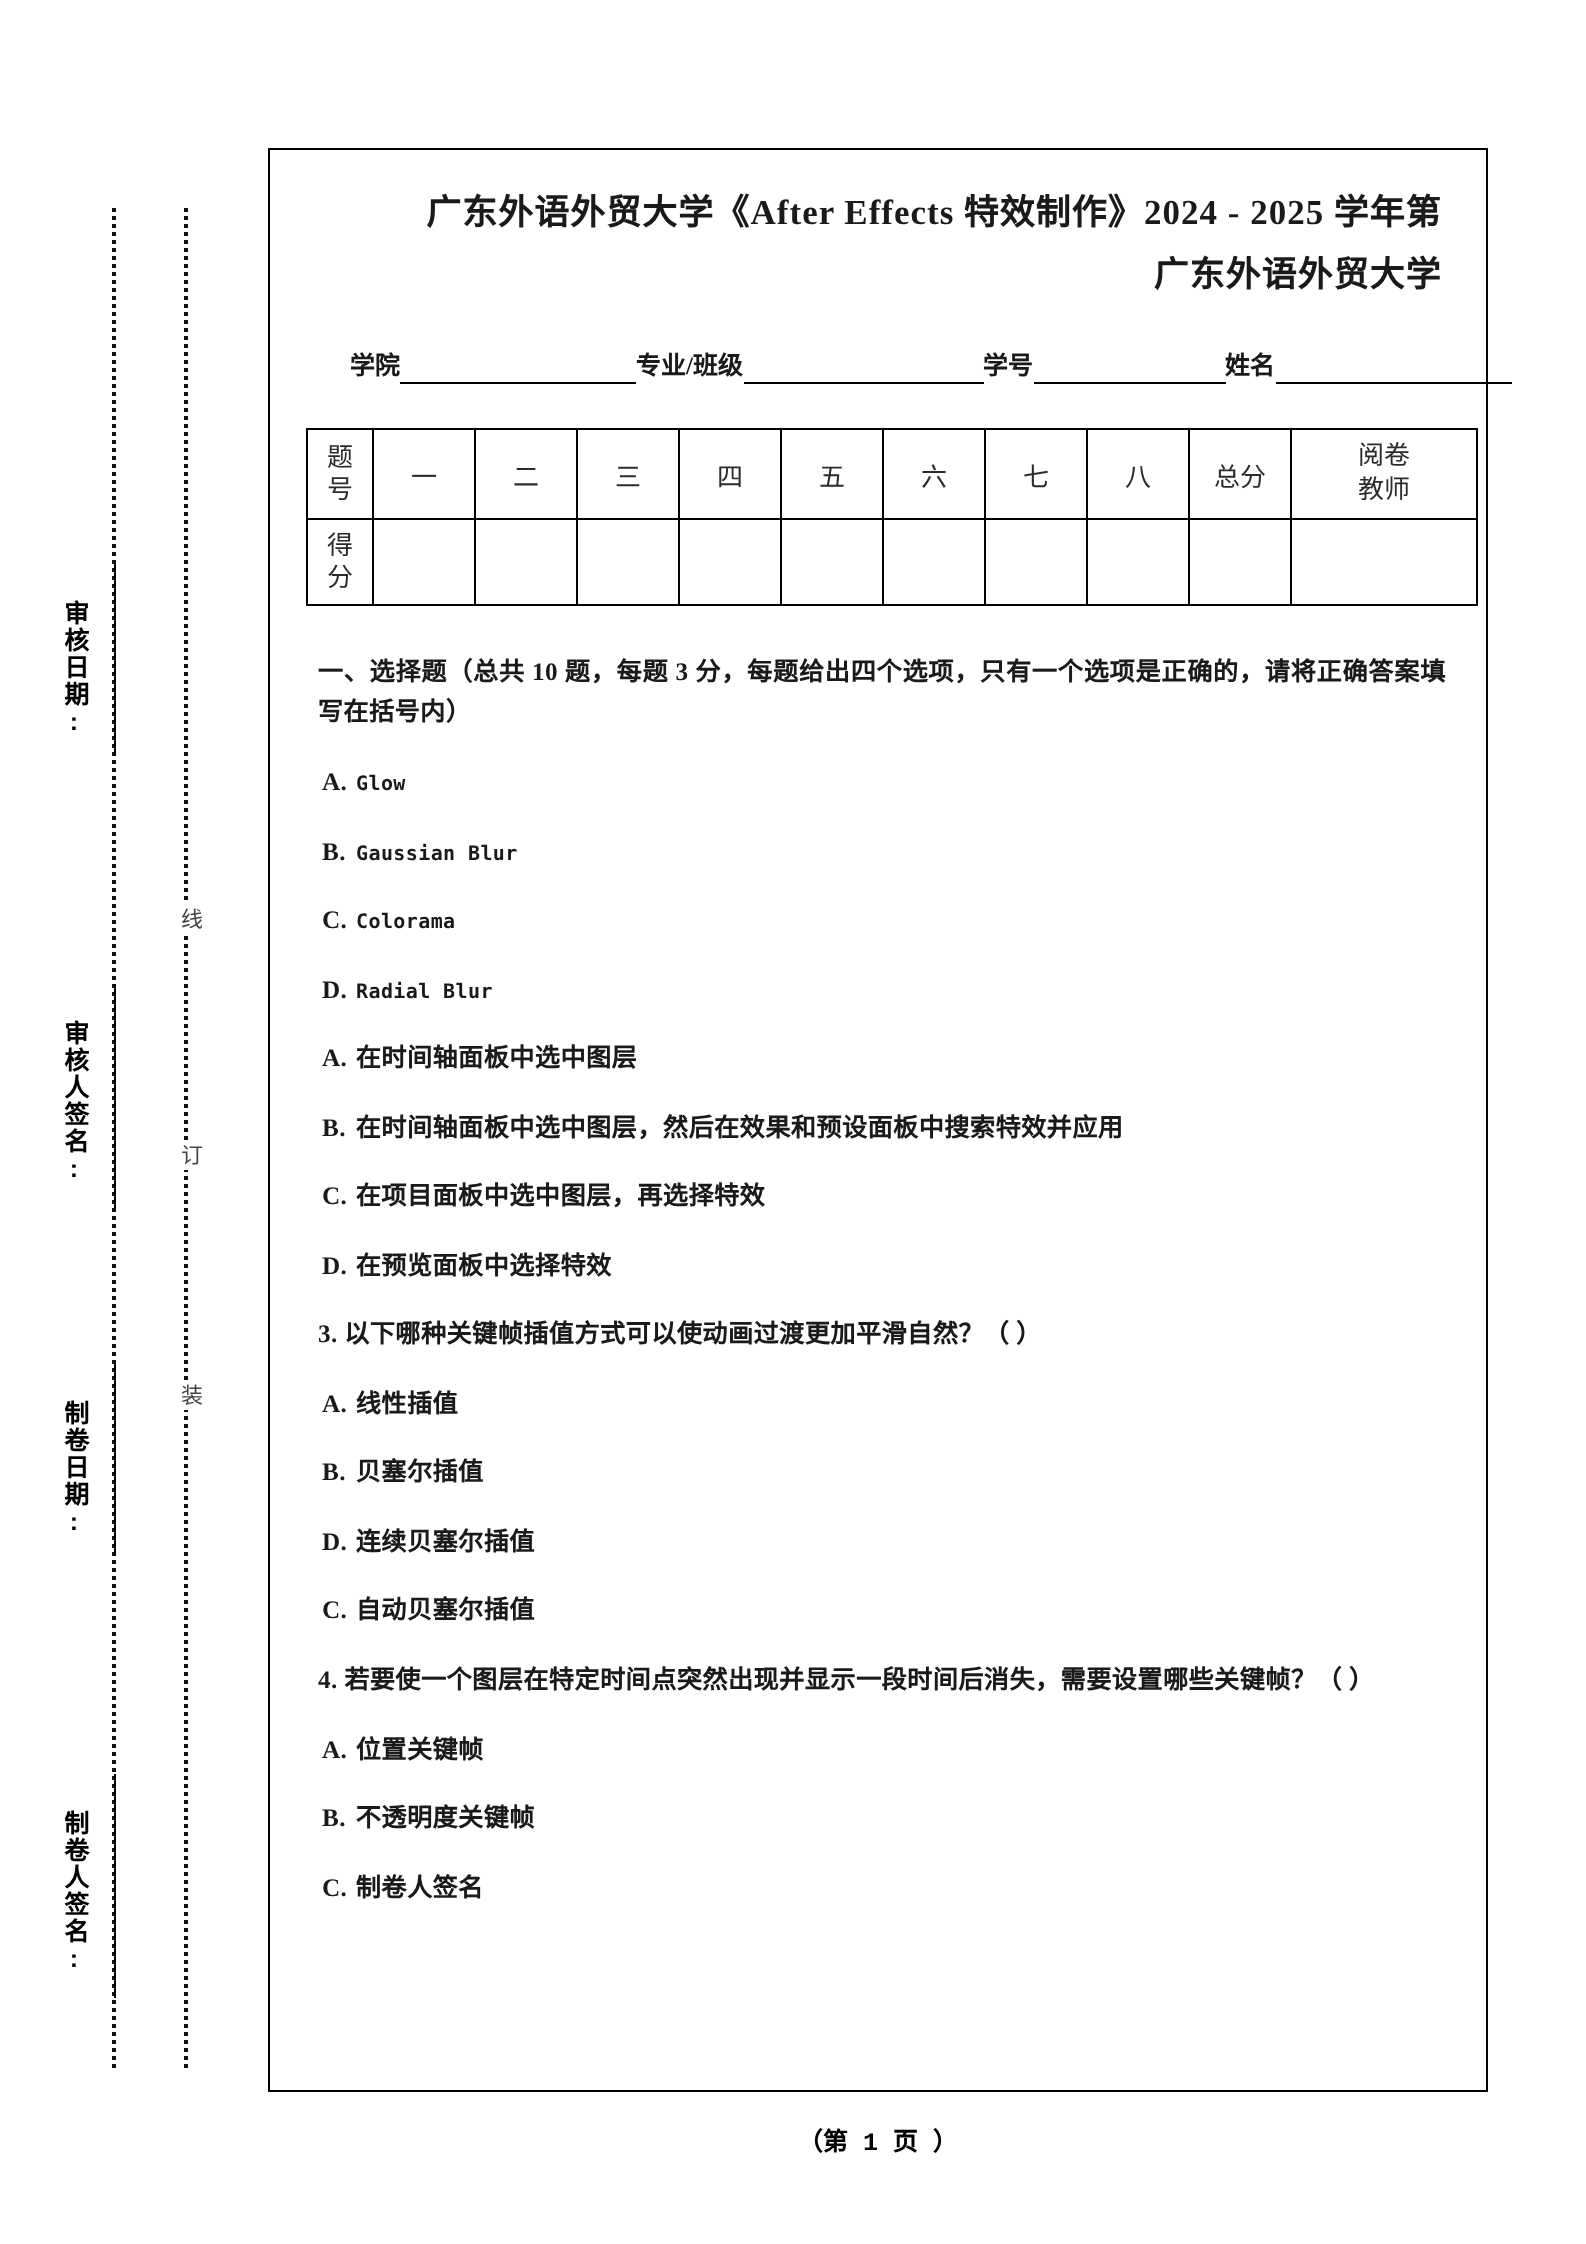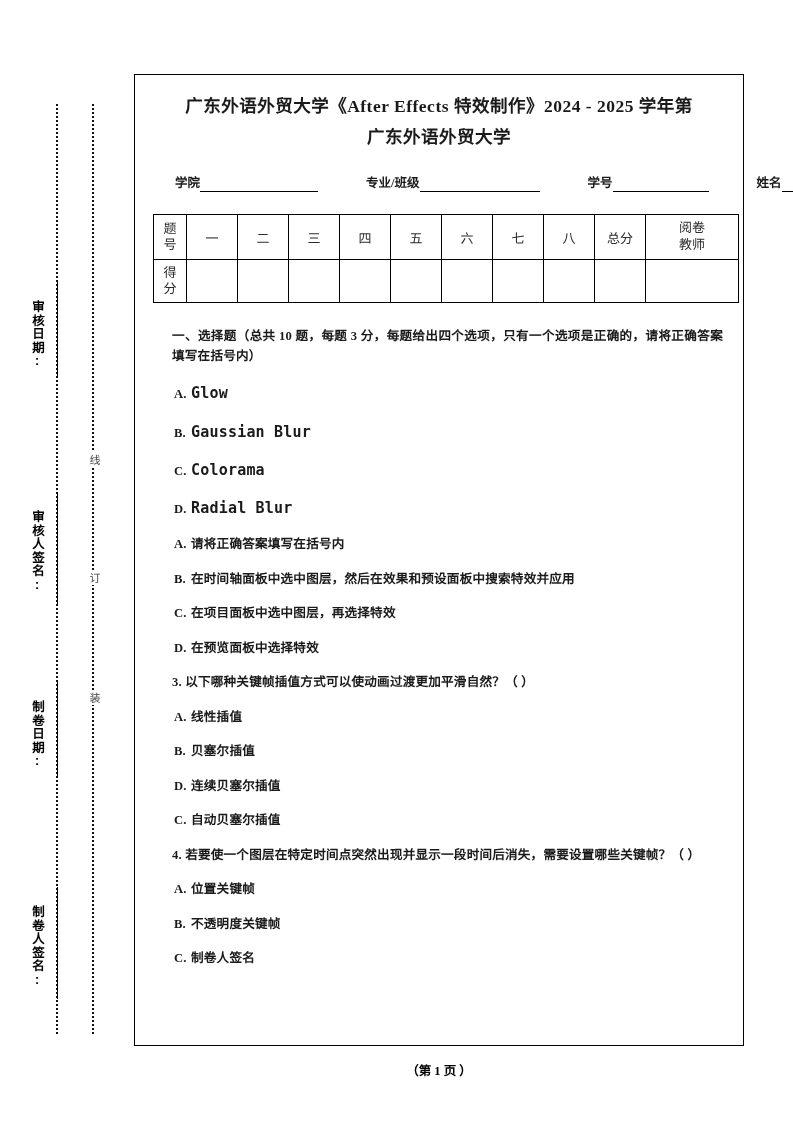--- a/index.html
+++ b/index.html
@@ -74,39 +74,38 @@
     top: 74px;
     width: 610px;
     height: 972px;
     border: 1.6px solid #000;
     box-sizing: border-box;
     padding: 14px 18px 0 18px;
   }
 
   
   #exam-title {
-    text-align: center;
+    text-align: right;
     font-size: 17.5px;
     font-weight: 700;
     line-height: 1.75;
     letter-spacing: 0.5px;
     font-family: "Liberation Serif", "DejaVu Serif", serif;
     margin: 2px 4px 4px 4px;
   }
 
   
   #student-info {
     display: flex;
     align-items: flex-end;
     margin: 20px 12px 0 22px;
     font-size: 12.5px;
     font-weight: 700;
     font-family: "Liberation Serif", "DejaVu Serif", serif;
     white-space: nowrap;
-    gap: 48px;
   }
   #student-info .field { display: flex; align-items: flex-end; }
   #student-info .lbl { padding-bottom: 1px; }
   #student-info .blank {
     border-bottom: 1.3px solid #000;
     height: 13px;
   }
   .b-college  { width: 118px; }
   .b-major    { width: 120px; }
   .b-sid      { width: 96px; }
@@ -139,21 +138,21 @@
   td.num-cell   { width: 50px; }
   td.total-cell { width: 50px; }
   td.marker-cell {
     width: 92px;
     line-height: 1.3;
   }
   td.marker-cell span { display: block; }
 
   
   #content {
-    margin: 24px 2px 0 19px;
+    margin: 24px 2px 0 6px;
     font-size: 12.6px;
     line-height: 1.55;
     font-family: "Liberation Serif", "DejaVu Serif", serif;
     color: #1a1a1a;
   }
   .section-head {
     font-weight: 700;
     margin-bottom: 16px;
     text-align: justify;
     letter-spacing: 0.2px;
@@ -163,32 +162,32 @@
     margin-bottom: 15px;
     letter-spacing: 0.2px;
   }
   .q-opt {
     font-weight: 700;
     margin-bottom: 15px;
     padding-left: 2px;
     letter-spacing: 0.2px;
   }
   .q-opt .opt-key { display: inline-block; min-width: 17px; }
-  .latin { font-family: "DejaVu Sans Mono", "Liberation Mono", monospace; font-size: 15px; }
+  .latin { font-family: "DejaVu Sans Mono", "Liberation Mono", monospace; font-size: 10px; }
 
   
   #page-footer {
     position: absolute;
     left: 134px;
     top: 1060px;
     width: 610px;
     text-align: center;
     font-size: 12.5px;
     font-weight: 700;
-    font-family: Liberation Serif, serif;
+    font-family: Liberation Mono, monospace;
     color: #000;
   }
 </style>
 </head>
 <body>
 
 <div id="margin-strip">
   <div class="dotted-rule outer"></div>
   <div class="dotted-rule inner"></div>
   <div id="margin-labels">
@@ -274,21 +273,21 @@
     </tbody>
   </table>
 
   <div id="content">
     <div class="section-head">一、选择题（总共 10 题，每题 3 分，每题给出四个选项，只有一个选项是正确的，请将正确答案填写在括号内）</div>
     <div id="question-list">
         <div class="q-opt"><span class="opt-key">A.</span><span class="latin">Glow</span></div>
         <div class="q-opt"><span class="opt-key">B.</span><span class="latin">Gaussian Blur</span></div>
         <div class="q-opt"><span class="opt-key">C.</span><span class="latin">Colorama</span></div>
         <div class="q-opt"><span class="opt-key">D.</span><span class="latin">Radial Blur</span></div>
-        <div class="q-opt"><span class="opt-key">A.</span><span class="">请将正确答案填写在括号内</span></div>
+        <div class="q-opt"><span class="opt-key">A.</span><span class="">在时间轴面板中选中图层</span></div>
         <div class="q-opt"><span class="opt-key">B.</span><span class="">在时间轴面板中选中图层，然后在效果和预设面板中搜索特效并应用</span></div>
         <div class="q-opt"><span class="opt-key">C.</span><span class="">在项目面板中选中图层，再选择特效</span></div>
         <div class="q-opt"><span class="opt-key">D.</span><span class="">在预览面板中选择特效</span></div>
         <div class="q-stem">3. 以下哪种关键帧插值方式可以使动画过渡更加平滑自然？（  ）</div>
         <div class="q-opt"><span class="opt-key">A.</span><span class="">线性插值</span></div>
         <div class="q-opt"><span class="opt-key">B.</span><span class="">贝塞尔插值</span></div>
         <div class="q-opt"><span class="opt-key">D.</span><span class="">连续贝塞尔插值</span></div>
         <div class="q-opt"><span class="opt-key">C.</span><span class="">自动贝塞尔插值</span></div>
         <div class="q-stem">4. 若要使一个图层在特定时间点突然出现并显示一段时间后消失，需要设置哪些关键帧？（  ）</div>
         <div class="q-opt"><span class="opt-key">A.</span><span class="">位置关键帧</span></div>

